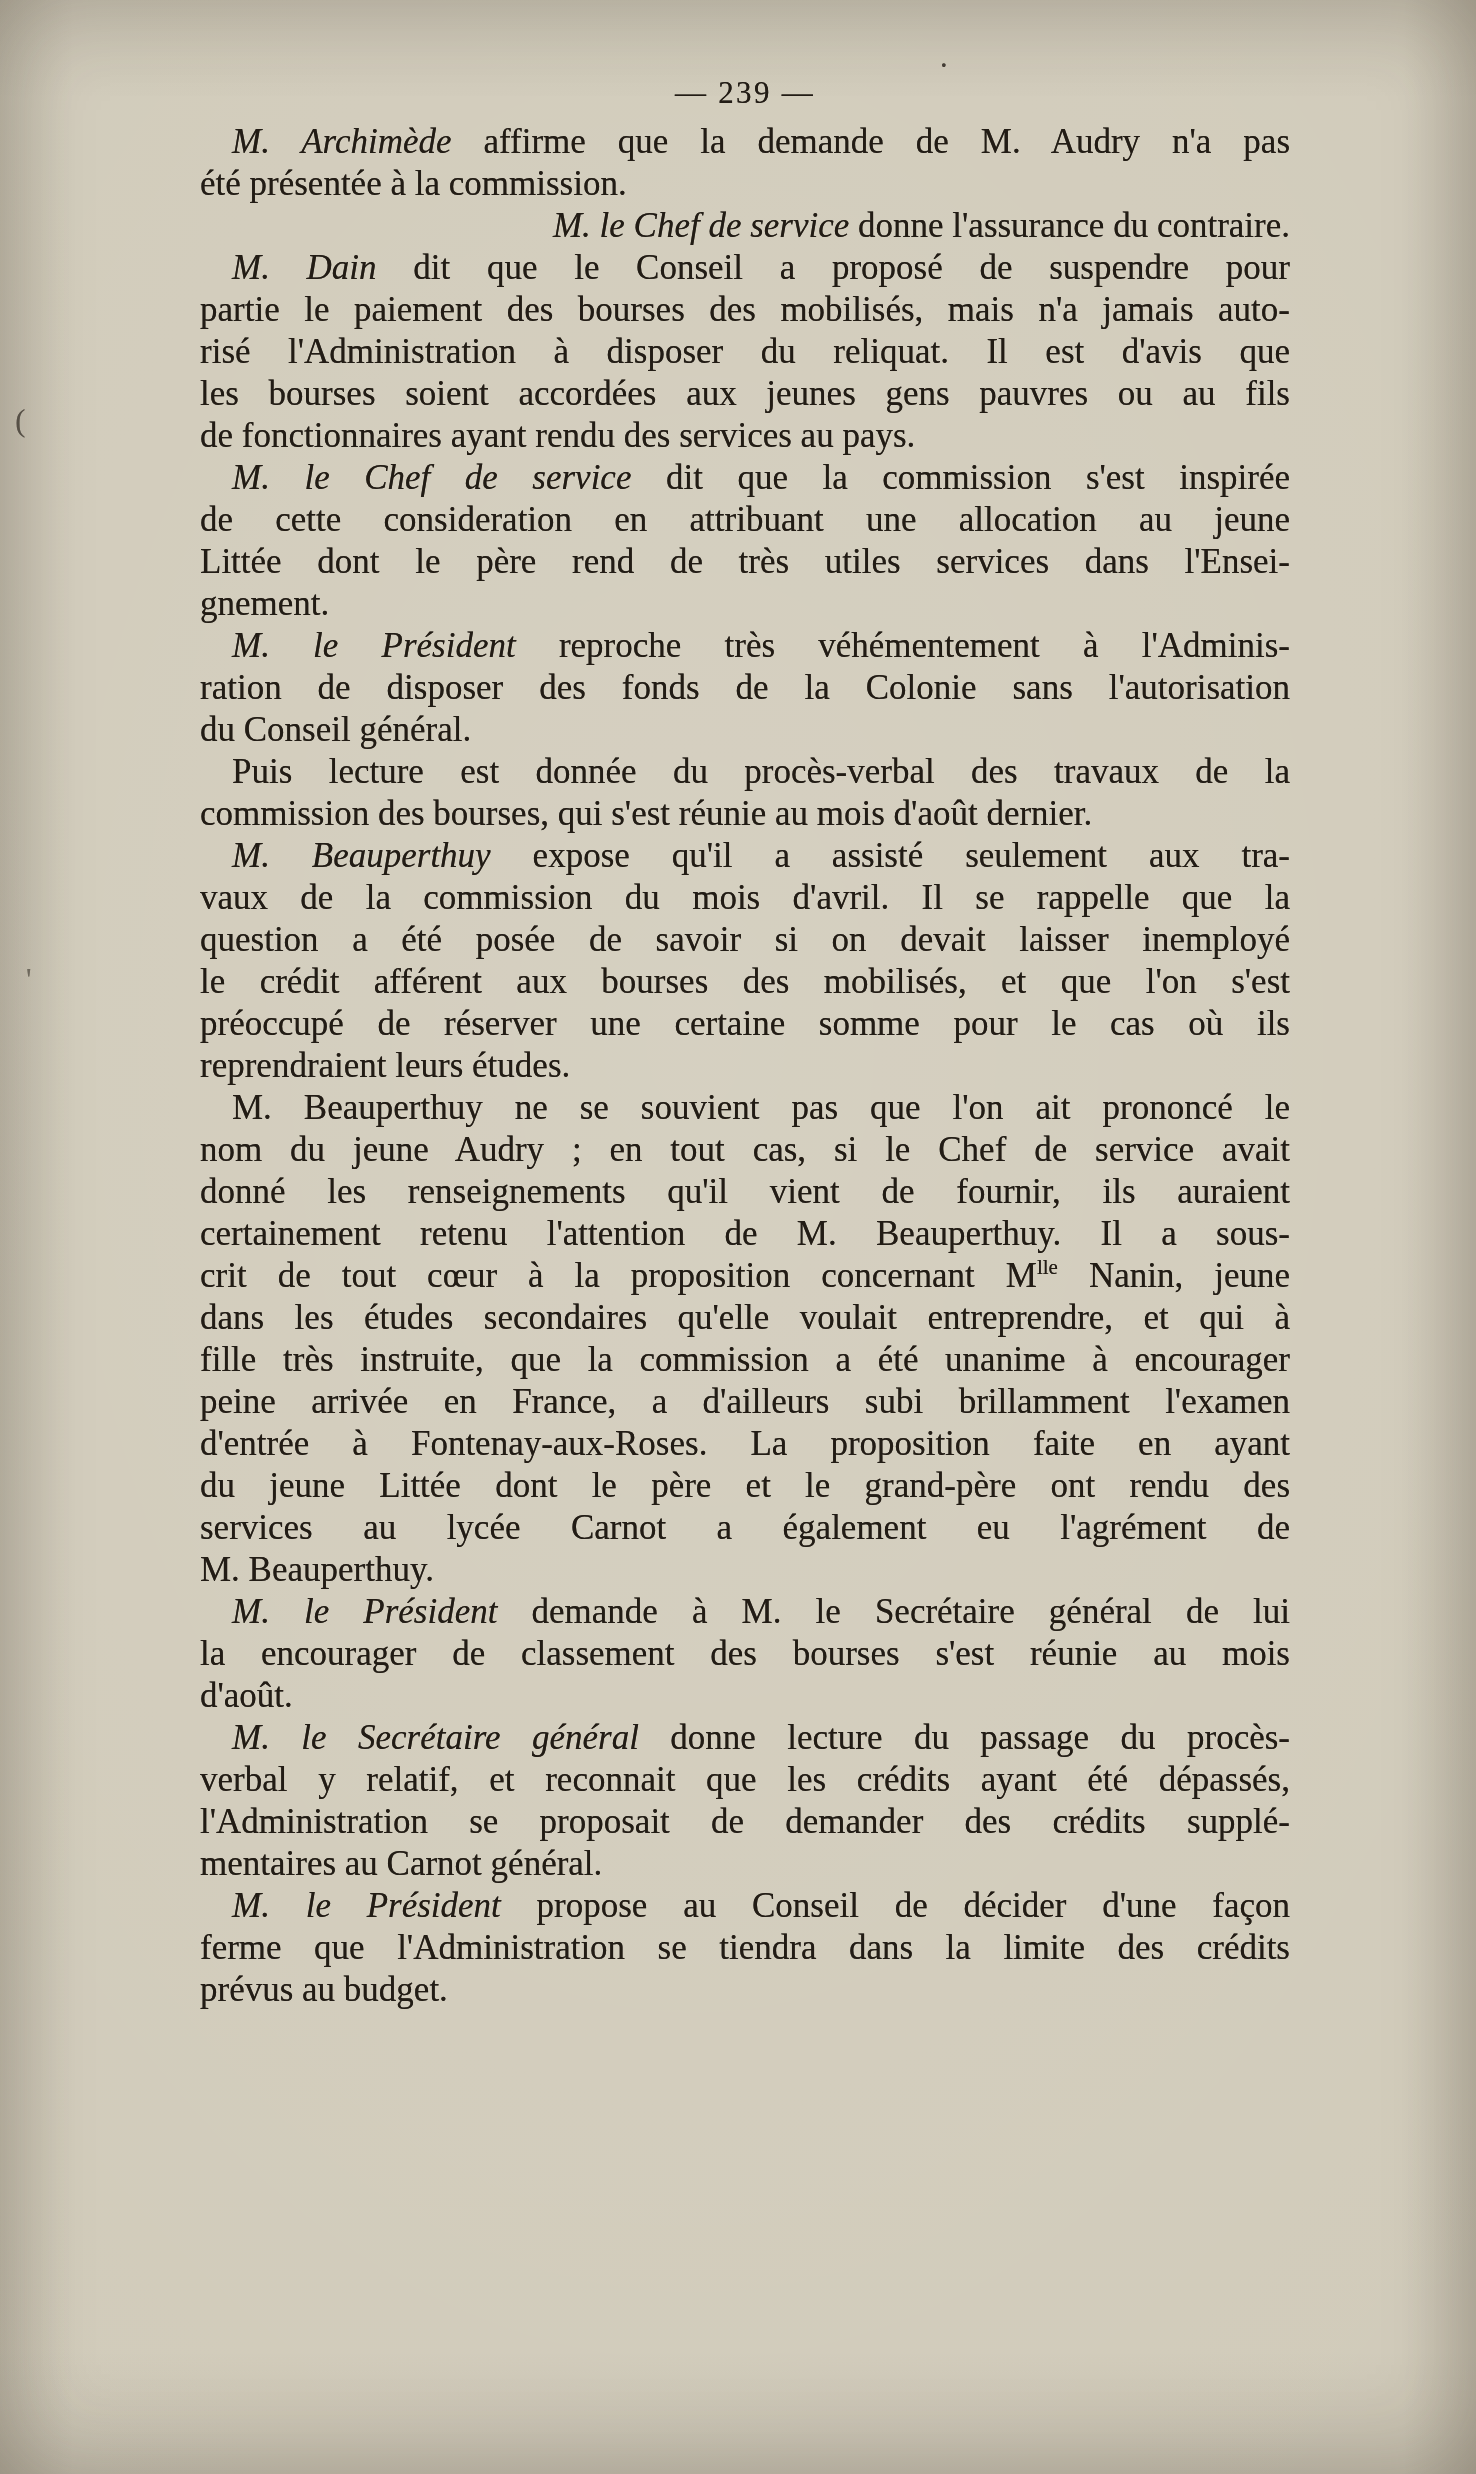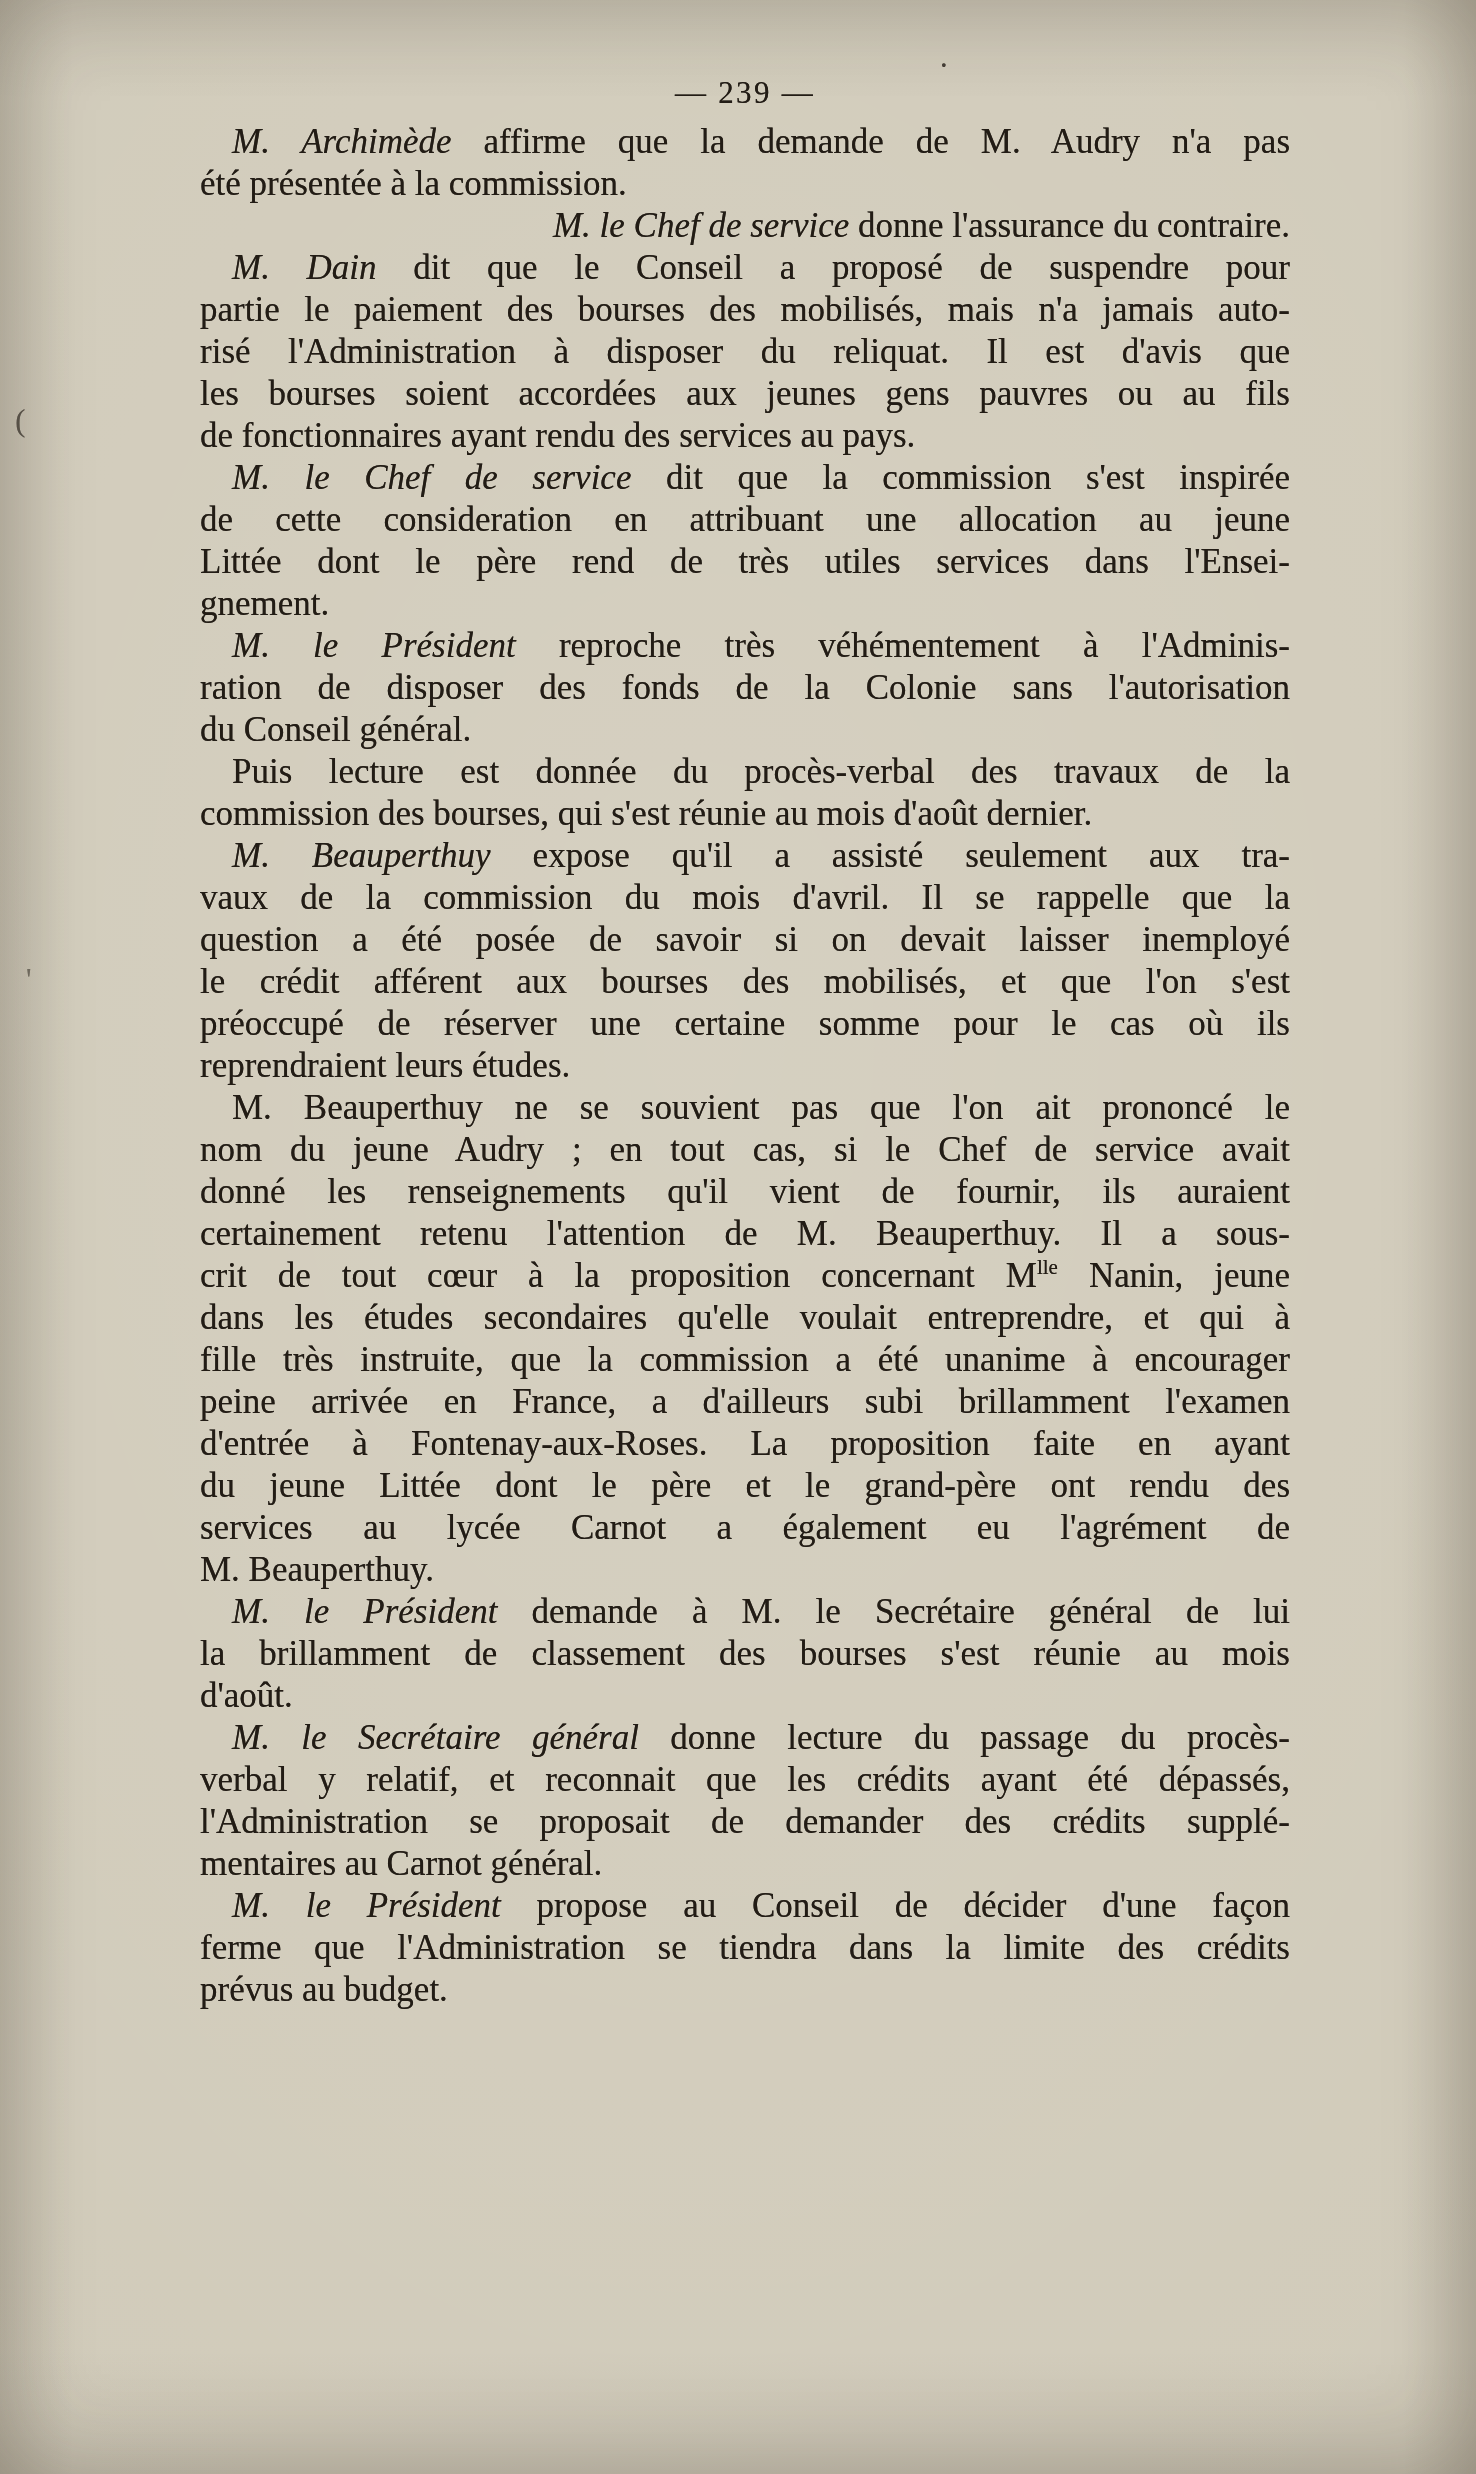--- a/index.html
+++ b/index.html
@@ -84,21 +84,21 @@
         <div class="line justify"><span>certainement retenu l'attention de M. Beauperthuy. Il a sous-</span></div>
         <div class="line justify"><span>crit de tout cœur à la proposition concernant M</span><span class="sup">lle</span><span> Nanin, jeune</span></div>
         <div class="line justify"><span>dans les études secondaires qu'elle voulait entreprendre, et qui à</span></div>
         <div class="line justify"><span>fille très instruite, que la commission a été unanime à encourager</span></div>
         <div class="line justify"><span>peine arrivée en France, a d'ailleurs subi brillamment l'examen</span></div>
         <div class="line justify"><span>d'entrée à Fontenay-aux-Roses. La proposition faite en ayant</span></div>
         <div class="line justify"><span>du jeune Littée dont le père et le grand-père ont rendu des</span></div>
         <div class="line justify"><span>services au lycée Carnot a également eu l'agrément de</span></div>
         <div class="line"><span>M. Beauperthuy.</span></div>
         <div class="line indent justify"><span class="it">M. le Président</span><span> demande à M. le Secrétaire général de lui</span></div>
-        <div class="line justify"><span>la brillamment de classement des bourses s'est réunie au mois</span></div>
+        <div class="line justify"><span>la encourager de classement des bourses s'est réunie au mois</span></div>
         <div class="line"><span>d'août.</span></div>
         <div class="line indent justify"><span class="it">M. le Secrétaire général</span><span> donne lecture du passage du procès-</span></div>
         <div class="line justify"><span>verbal y relatif, et reconnait que les crédits ayant été dépassés,</span></div>
         <div class="line justify"><span>l'Administration se proposait de demander des crédits supplé-</span></div>
         <div class="line"><span>mentaires au Carnot général.</span></div>
         <div class="line indent justify"><span class="it">M. le Président</span><span> propose au Conseil de décider d'une façon</span></div>
         <div class="line justify"><span>ferme que l'Administration se tiendra dans la limite des crédits</span></div>
         <div class="line"><span>prévus au budget.</span></div>
       </div>
   </div>

